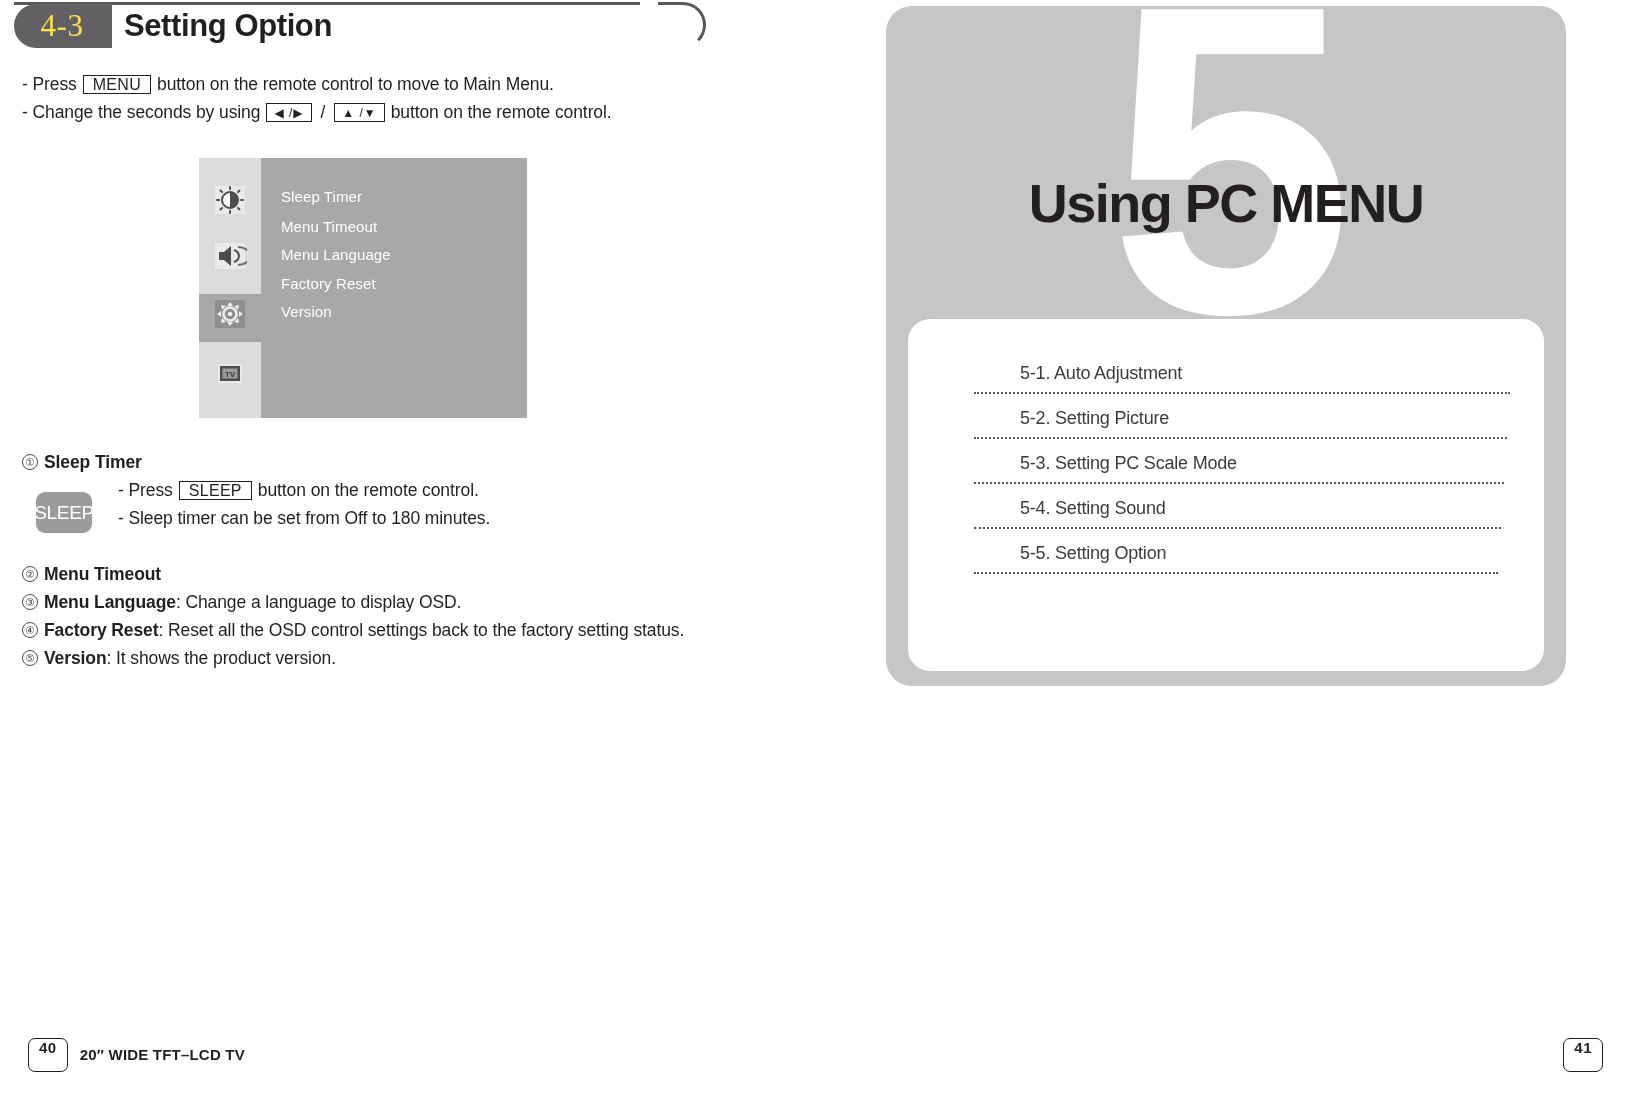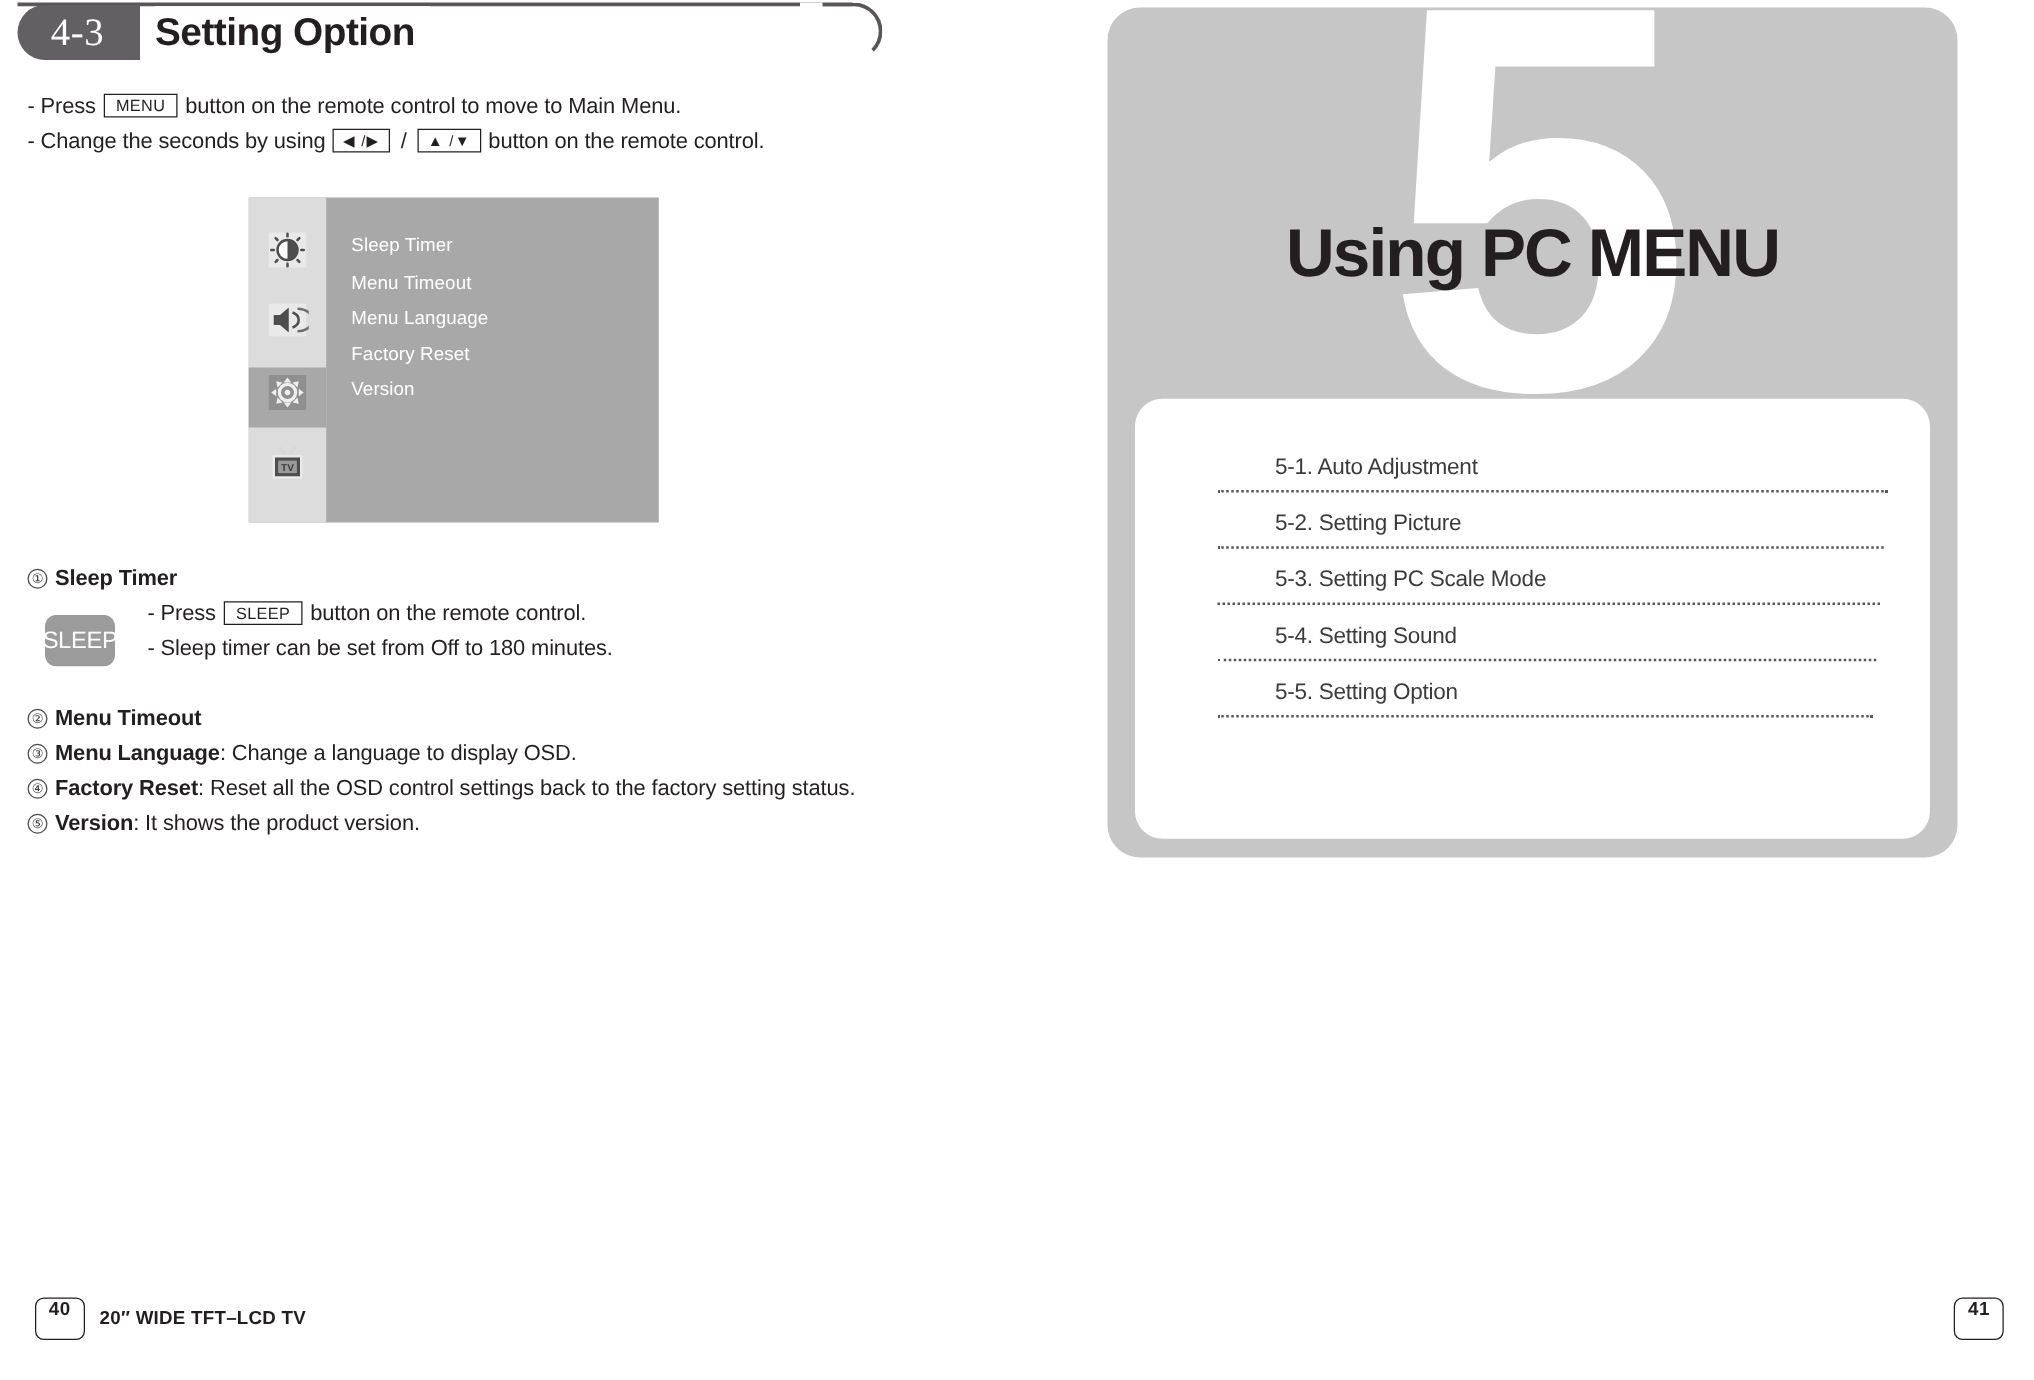--- a/index.html
+++ b/index.html
@@ -51,21 +51,21 @@
     left: -10px; top: -3px;
     width: 18px; height: 4px;
     background: #ffffff;
   }
   #chapter-badge {
     position: absolute;
     left: 0px; top: 2px;
     width: 98px; height: 44px;
     background: #636063;
     border-radius: 22px 0 0 22px;
-    color: #ffffff;
+    color: #fde047;
     font-family: "Liberation Serif", serif;
     font-size: 31px;
     font-weight: 400;
     letter-spacing: 0.5px;
     display: flex;
     align-items: center;
     justify-content: center;
     padding-right: 2px;
     box-sizing: border-box;
   }
@@ -96,21 +96,21 @@
   }
   #intro-1 { top: 74px; }
   #intro-2 { top: 102px; }
 
   .keycap {
     display: inline-flex;
     align-items: center;
     justify-content: center;
     border: 1.5px solid #231f20;
     background: #ffffff;
-    font-size: 13px;
+    font-size: 16px;
     line-height: 1;
     height: 19px;
     padding: 0 9px;
     margin: 0 6px;
     box-sizing: border-box;
     letter-spacing: 0.3px;
   }
   .keycap.arrows {
     font-size: 12px;
     padding: 0 7px;

